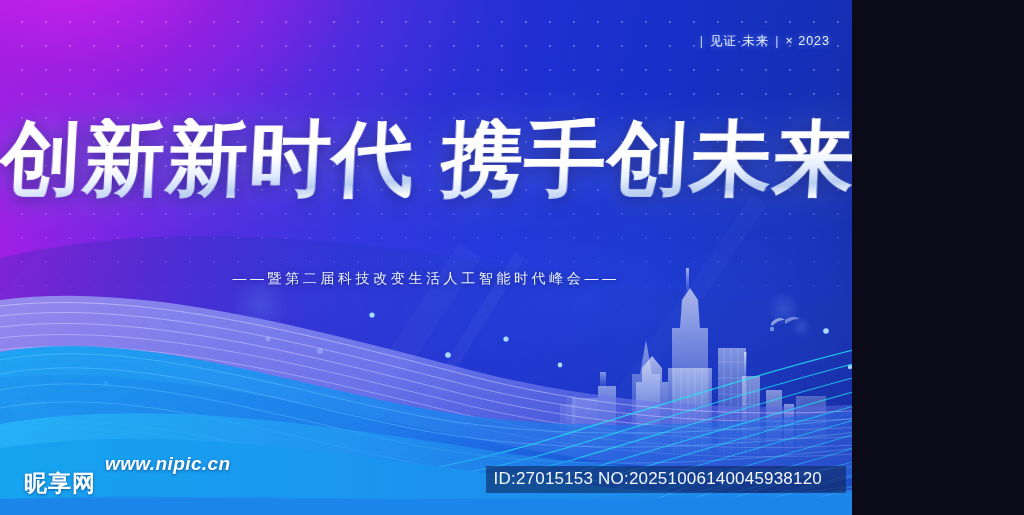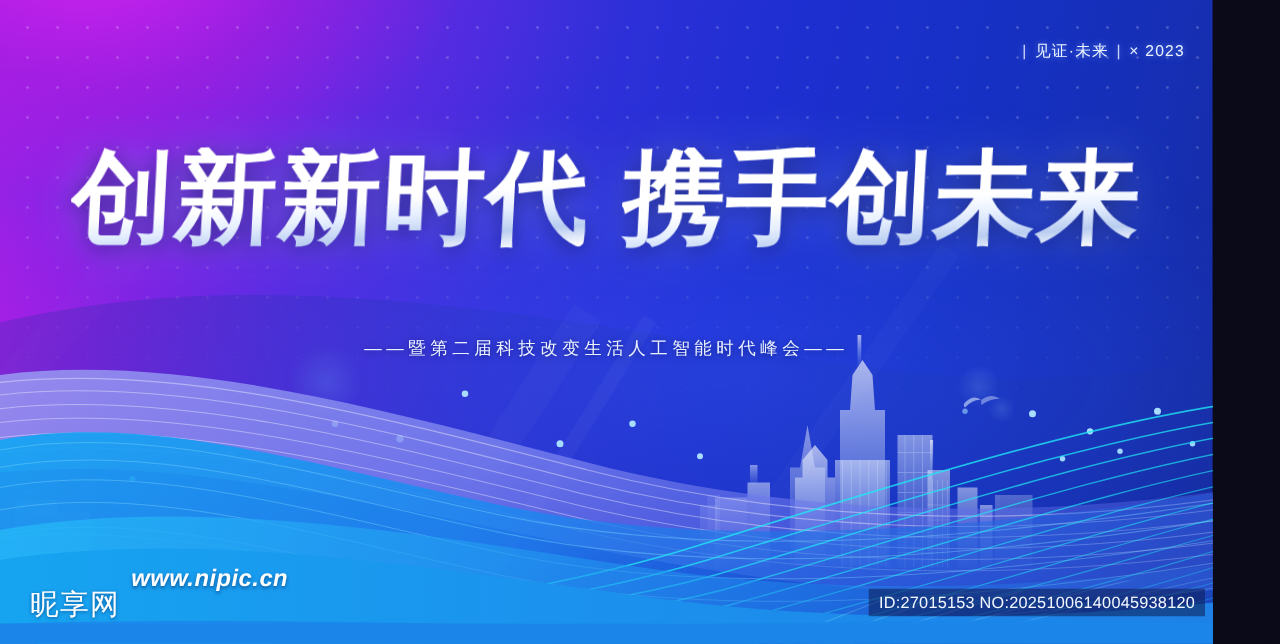--- a/index.html
+++ b/index.html
@@ -1,20 +1,20 @@
 <!DOCTYPE html>
 <html><head>
 <meta charset="utf-8">
 <style>
   * { margin:0; padding:0; box-sizing:border-box; }
   html,body { width:1024px; height:515px; overflow:hidden; background:#0a0a18; }
   body { font-family:"Liberation Sans","DejaVu Sans",sans-serif; }
 
   #poster {
-    position:relative; width:970px; height:515px; overflow:hidden;
+    position:relative; width:852px; height:515px; overflow:hidden;
     background:
       radial-gradient(ellipse 620px 420px at 8% -8%, #cf22ee 0%, rgba(160,30,225,0.75) 26%, rgba(110,40,230,0.35) 48%, rgba(40,50,220,0) 70%),
       linear-gradient(102deg, #b51ee6 0%, #8a22e4 12%, #5a2ae0 26%, #3330da 42%, #1f2fd2 58%, #1630c4 74%, #162fb4 88%, #152a9e 100%);
   }
 
   
   .dots {
     position:absolute; inset:0;
     background-image:radial-gradient(circle, rgba(255,255,255,0.30) 1.1px, transparent 1.3px);
     background-size:24px 24px; background-position:10px 10px;
@@ -65,34 +65,34 @@
     font-size:15px; color:#ffffff; letter-spacing:1.6px;
     text-shadow:0 1px 6px rgba(5,10,70,.6);
   }
   .datebar .sep { margin:0 9px; color:rgba(235,243,255,.8); font-weight:300; }
 
   
   .wm {
     position:absolute; left:24px; bottom:16px; display:flex; align-items:center; gap:9px;
   }
   .wm-logo {
-    font-size:23px; font-weight:normal; color:#ffffff; letter-spacing:1px;
+    font-size:23px; font-weight:bold; color:#ffffff; letter-spacing:1px;
     font-family:"DejaVu Sans","Liberation Sans",sans-serif;
     text-shadow:0 1px 3px rgba(0,30,90,.55);
     margin-top:39px;
   }
   .wm-url {
     font-size:19px; font-weight:bold; font-style:italic; color:#ffffff;
     letter-spacing:.4px; text-shadow:0 1px 3px rgba(0,30,90,.55);
   }
 
   .idbox {
     position:absolute; right:6px; bottom:22px;
     background:rgba(12,28,80,.55); color:#f2f7ff;
-    font-size:13px; letter-spacing:.2px; padding:3px 8px 4px 8px; white-space:nowrap;
+    font-size:17px; letter-spacing:.2px; padding:3px 24px 4px 8px; white-space:nowrap;
   }
 </style>
 </head>
 <body>
 
 <div id="poster">
 
   <div class="dots"></div>
   <div class="bokeh" style="left:232px;top:276px;width:58px;height:58px;background:radial-gradient(circle,rgba(120,160,255,.30),rgba(120,160,255,0) 70%);"></div>
   <div class="bokeh" style="left:766px;top:292px;width:34px;height:34px;background:radial-gradient(circle,rgba(140,190,255,.26),rgba(140,190,255,0) 70%);"></div>

